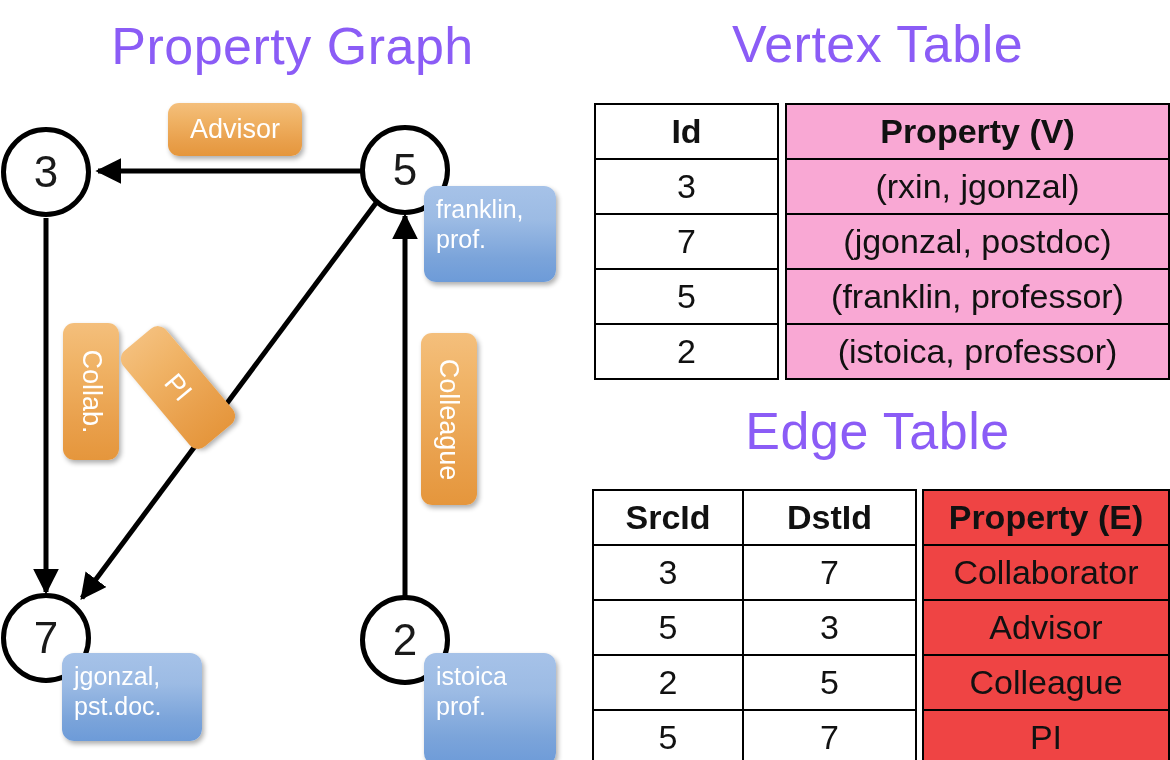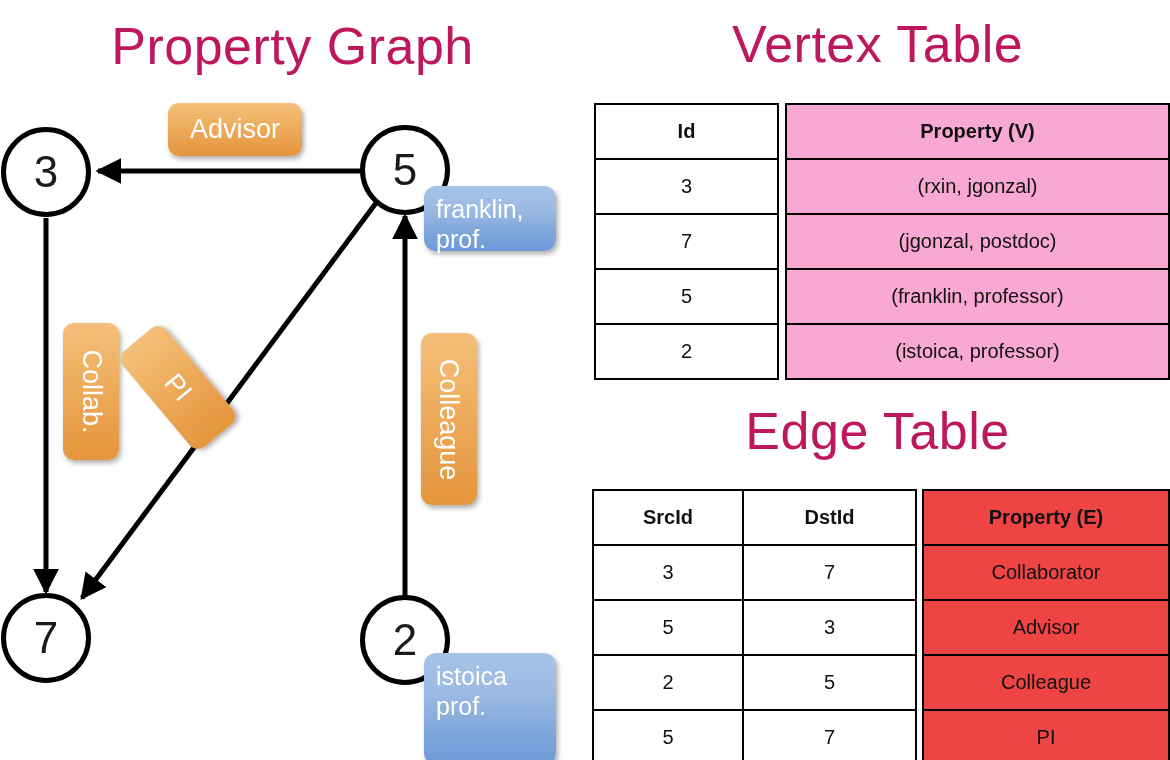--- a/index.html
+++ b/index.html
@@ -17,21 +17,21 @@
   }
 
   
   .title {
     position: absolute;
     font-size: 52px;
     font-weight: 400;
     letter-spacing: 0.5px;
     white-space: nowrap;
     line-height: 1;
-    color: #be185d;
+    color: #8b5cf6;
   }
   #graph-title { left: 0; top: 20px; width: 585px; text-align: center; }
   #vertex-title { left: 585px; top: 18px; width: 585px; text-align: center; }
   #edge-title  { left: 585px; top: 405px; width: 585px; text-align: center; }
 
   
   #graph-panel {
     position: absolute;
     left: 0; top: 0;
     width: 585px; height: 760px;
@@ -85,21 +85,21 @@
   
   .tbl {
     position: absolute;
     border-collapse: collapse;
     table-layout: fixed;
   }
   .tbl td, .tbl th {
     border: 2px solid #000;
     text-align: center;
     font-weight: 400;
-    font-size: 20px;
+    font-size: 34px;
     color: #111;
     padding: 0;
     height: 53px;
     margin-top: 29px;
   }
   .tbl th { font-weight: bold; }
   .sep { border: none !important; width: 8px; padding: 0; background: #fff; }
   .blue { background: #f9a8d4; }
   .peach { background: #ef4444; }
 
@@ -137,23 +137,27 @@
   <div class="vnode" style="left:360px;top:125px;">
       <span>5</span>
     </div>
   <div class="vnode" style="left:1px;  top:593px;">
       <span>7</span>
     </div>
   <div class="vnode" style="left:360px;top:595px;">
       <span>2</span>
     </div>
 
-  <div class="prop-box" style="left:424px;top:186px; width:132px; height:65px;">
+  <div class="prop-box" style="left:424px;top:186px; width:132px; height:96px;">
     <div>franklin,</div>
     <div>prof.</div>
+  </div>
+  <div class="prop-box" style="left:62px; top:653px; width:140px; height:88px;">
+    <div>jgonzal,</div>
+    <div>pst.doc.</div>
   </div>
   <div class="prop-box" style="left:424px;top:653px; width:132px; height:112px;">
     <div>istoica</div>
     <div>prof.</div>
   </div>
 
   <div class="edge-label" style="left:168px;top:103px;width:134px;height:53px;">
     <span>Advisor</span>
   </div>
 

